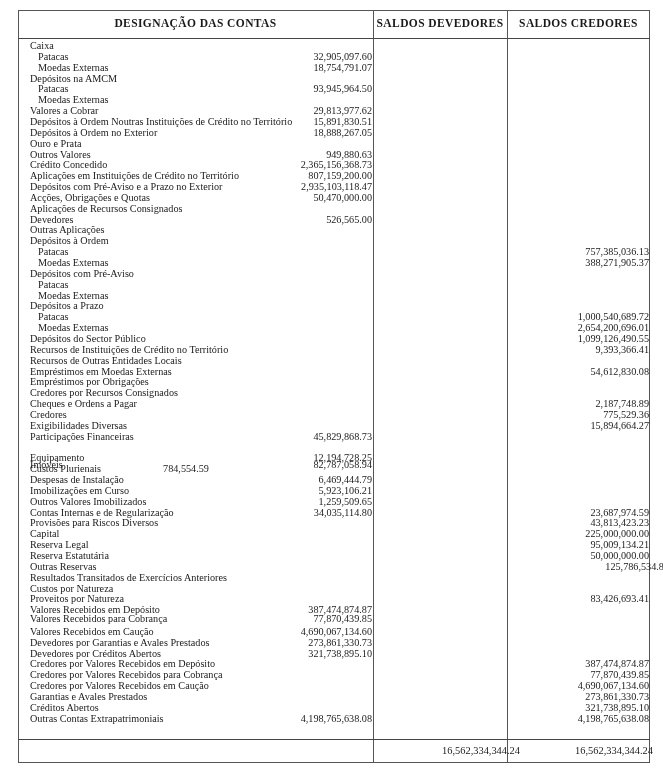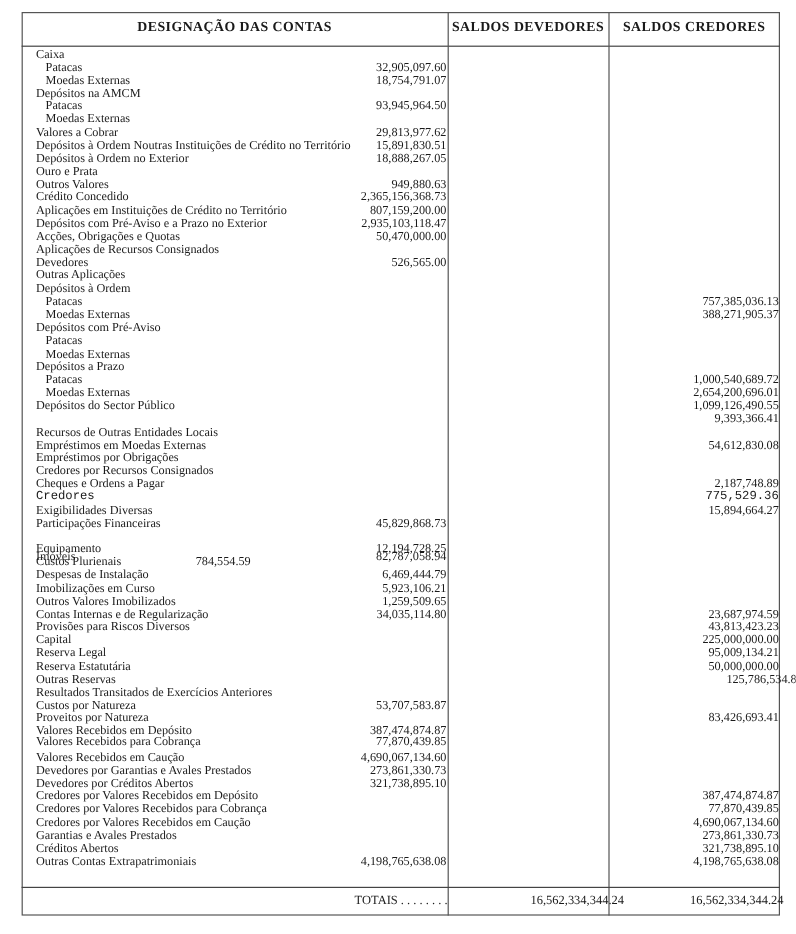--- a/index.html
+++ b/index.html
@@ -184,20 +184,21 @@
       <span class="lbl sub">Moedas Externas</span>
       <span class="deb" style="left: 0px; width: 372px; text-align: right;"></span>
       <span class="cred" style="left: 0px; width: 649px; text-align: right;">2,654,200,696.01</span>
     </div>
     <div class="row" style="top: 292.95px;">
       <span class="lbl">Depósitos do Sector Público</span>
       <span class="deb" style="left: 0px; width: 372px; text-align: right;"></span>
       <span class="cred" style="left: 0px; width: 649px; text-align: right;">1,099,126,490.55</span>
     </div>
     <div class="row" style="top: 303.8px;">
+      <span class="lbl">Recursos de Instituições de Crédito no Território</span>
       <span class="deb" style="left: 0px; width: 372px; text-align: right;"></span>
       <span class="cred" style="left: 0px; width: 649px; text-align: right;">9,393,366.41</span>
     </div>
     <div class="row" style="top: 314.65px;">
       <span class="lbl">Recursos de Outras Entidades Locais</span>
       <span class="deb" style="left: 0px; width: 372px; text-align: right;"></span>
       <span class="cred" style="left: 0px; width: 649px; text-align: right;"></span>
     </div>
     <div class="row" style="top: 325.5px;">
       <span class="lbl">Empréstimos em Moedas Externas</span>
@@ -212,21 +213,21 @@
     <div class="row" style="top: 347.2px;">
       <span class="lbl">Credores por Recursos Consignados</span>
       <span class="deb" style="left: 0px; width: 372px; text-align: right;"></span>
       <span class="cred" style="left: 0px; width: 649px; text-align: right;"></span>
     </div>
     <div class="row" style="top: 358.05px; padding-left: 36px;">
       <span class="lbl">Cheques e Ordens a Pagar</span>
       <span class="deb" style="left: 0px; width: 372px; text-align: right;"></span>
       <span class="cred" style="left: 0px; width: 649px; text-align: right;">2,187,748.89</span>
     </div>
-    <div class="row" style="top: 368.9px; font-family: Liberation Mono, monospace;">
+    <div class="row" style="top: 368.9px;">
       <span class="lbl">Credores</span>
       <span class="deb" style="left: 0px; width: 372px; text-align: right;"></span>
       <span class="cred" style="left: 0px; width: 649px; text-align: right;">775,529.36</span>
     </div>
     <div class="row" style="top: 379.75px;">
       <span class="lbl">Exigibilidades Diversas</span>
       <span class="deb" style="left: 0px; width: 372px; text-align: right;"></span>
       <span class="cred" style="left: 0px; width: 649px; text-align: right;">15,894,664.27</span>
     </div>
     <div class="row" style="top: 390.6px;">
@@ -294,21 +295,20 @@
       <span class="deb" style="left: 0px; width: 372px; text-align: right;"></span>
       <span class="cred" style="left: 0px; width: 649px; text-align: right; padding-left: 20px;">125,786,534.84</span>
     </div>
     <div class="row" style="top: 531.65px;">
       <span class="lbl">Resultados Transitados de Exercícios Anteriores</span>
       <span class="deb" style="left: 0px; width: 372px; text-align: right;"></span>
       <span class="cred" style="left: 0px; width: 649px; text-align: right;"></span>
     </div>
     <div class="row" style="top: 542.5px;">
       <span class="lbl">Custos por Natureza</span>
-      <span class="deb" style="left: 0px; width: 372px; text-align: right;">53,707,583.87</span>
       <span class="cred" style="left: 0px; width: 649px; text-align: right;"></span>
     </div>
     <div class="row" style="top: 553.35px;">
       <span class="lbl">Proveitos por Natureza</span>
       <span class="deb" style="left: 0px; width: 372px; text-align: right;"></span>
       <span class="cred" style="left: 0px; width: 649px; text-align: right;">83,426,693.41</span>
     </div>
     <div class="row" style="top: 564.2px;">
       <span class="lbl">Valores Recebidos em Depósito</span>
       <span class="deb" style="left: 0px; width: 372px; text-align: right;">387,474,874.87</span>
@@ -360,16 +360,15 @@
       <span class="cred" style="left: 0px; width: 649px; text-align: right;">321,738,895.10</span>
     </div>
     <div class="row" style="top: 672.7px;">
       <span class="lbl">Outras Contas Extrapatrimoniais</span>
       <span class="deb" style="left: 0px; width: 372px; text-align: right;">4,198,765,638.08</span>
       <span class="cred" style="left: 0px; width: 649px; text-align: right;">4,198,765,638.08</span>
     </div>
   </div>
 
 <div class="totals">
-  <span class="tot-lbl-abs">TOTAIS . . . . . . . .</span>
   <span class="tot-deb-abs">16,562,334,344.24</span>
   <span class="tot-cred-abs">16,562,334,344.24</span>
 </div>
 
 </body></html>

